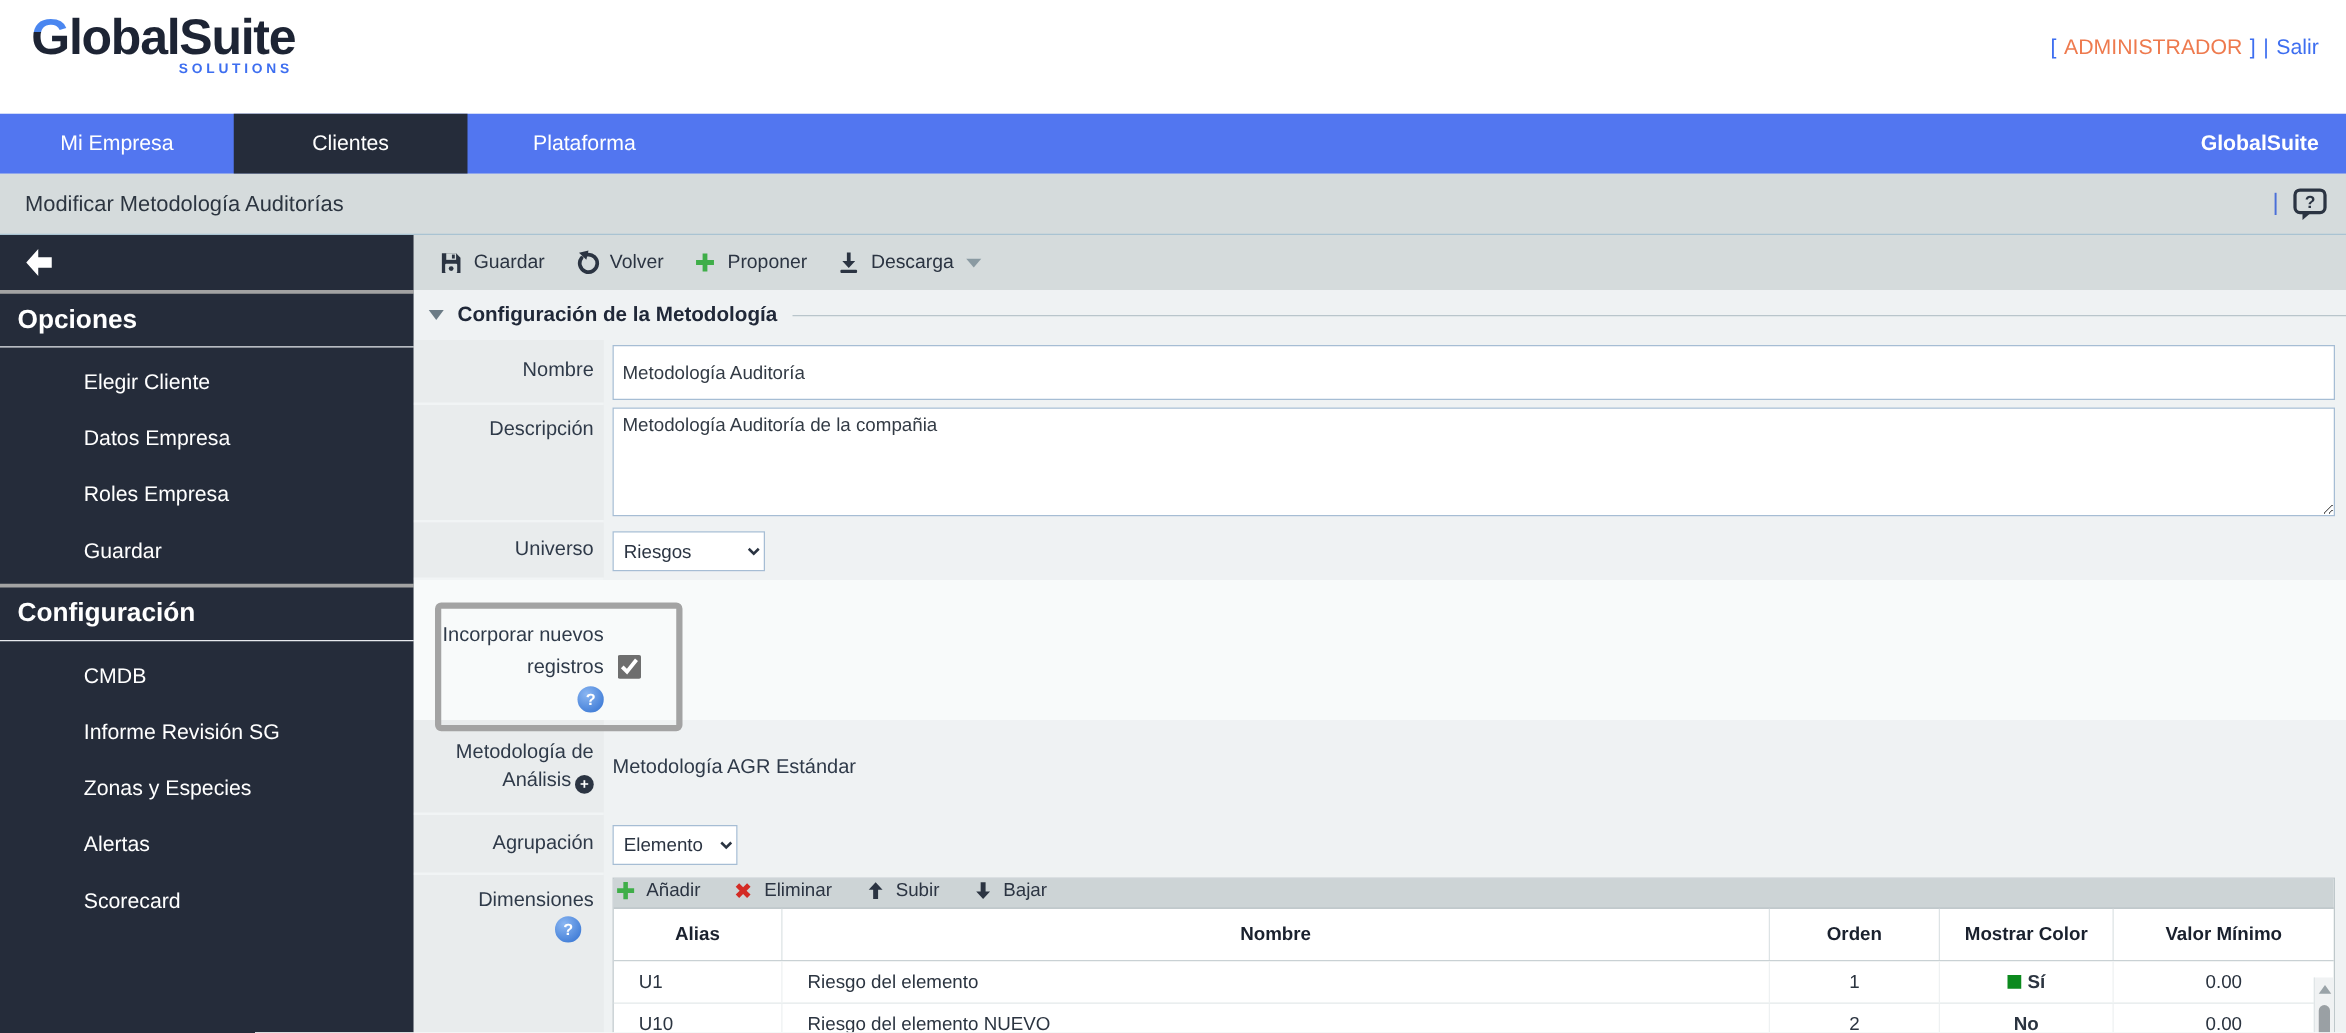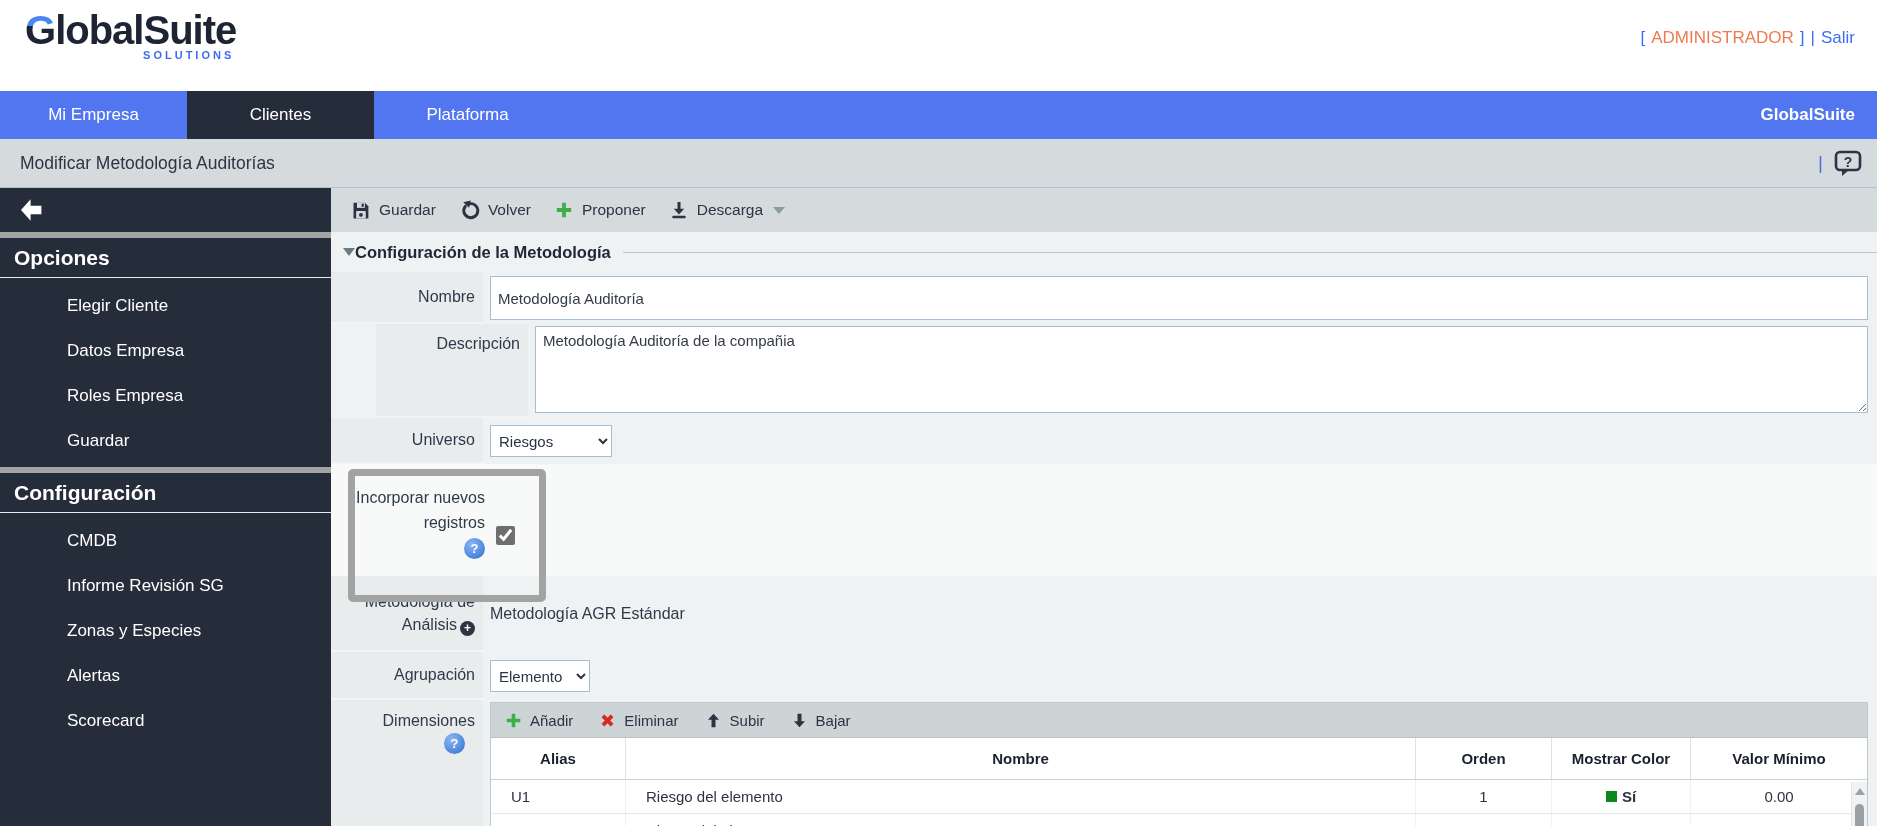--- a/index.html
+++ b/index.html
@@ -28,21 +28,21 @@
   
   .titlebar { position:absolute; top:139px; left:0; right:0; height:49px; background:#d5dbdc; border-bottom:1px solid #a9c3d2; display:flex; align-items:center; }
   .titlebar .title { margin-left:20px; font-size:17.5px; color:#2c3540; }
   .tb-right { position:absolute; right:14px; top:0; height:100%; display:flex; align-items:center; gap:10px; }
   .tb-div { color:#4a6fd8; font-size:19px; }
 
   
   .sidebar { position:absolute; top:188px; left:0; bottom:0; width:331px; background:#252c3a; color:#fff; }
   .sb-backrow { height:44px; display:flex; align-items:center; padding-left:18px; }
   .sb-back { cursor:pointer; display:flex; }
-  .sb-head { border-top:6px solid #a3a3a3; border-bottom:1px solid #e8eaee; height:46px; display:flex; align-items:center; padding-left:14px; font-size:21px; font-weight:bold; }
+  .sb-head { border-top:3px solid #a3a3a3; border-bottom:1px solid #e8eaee; height:46px; display:flex; align-items:center; padding-left:14px; font-size:21px; font-weight:bold; }
   .sb-head.second { margin-top:4px; }
   .sb-item { height:45px; display:flex; align-items:center; padding-left:67px; font-size:17px; cursor:pointer; }
   .sb-items { padding-top:5px; }
 
   
   .main { position:absolute; top:188px; left:331px; right:0; bottom:0; display:flex; flex-direction:column; }
 
   
   .toolbar { height:44px; background:#d5dbdc; display:flex; align-items:center; padding-left:19px; gap:23px; flex:none; }
   .tbtn { display:flex; align-items:center; gap:8px; font-size:15.5px; color:#2b3442; cursor:pointer; }
@@ -50,60 +50,60 @@
   .caret { width:0; height:0; border-left:6px solid transparent; border-right:6px solid transparent; border-top:7px solid #8a9aa2; margin-left:2px; }
 
   
   .form { flex:1; display:flex; flex-direction:column; background:#eff2f3; overflow:hidden; }
   .row { display:flex; flex:none; }
   .lbl { width:152px; flex:none; background:#e9eced; border-bottom:2px solid #f1f4f5; text-align:right; padding-right:8px; font-size:16px; color:#2f3a49; }
   .fld { flex:1; padding-left:7px; padding-right:9px; min-width:0; }
 
   .row-section { height:40px; align-items:center; }
   .sec-caret { width:0; height:0; border-left:6px solid transparent; border-right:6px solid transparent; border-top:8px solid #6b7b85; margin-left:12px; cursor:pointer; }
-  .sec-title { font-size:16.5px; font-weight:bold; color:#202838; white-space:nowrap; }
+  .sec-title { margin-left:11px; font-size:16.5px; font-weight:bold; color:#202838; white-space:nowrap; }
   .sec-line { flex:1; height:1px; background:#b9c5cb; margin-left:12px; }
 
   .row-nombre { height:52px; }
   .row-nombre .lbl { display:flex; align-items:center; justify-content:flex-end; }
   .txt-input { width:100%; height:44px; margin-top:4px; border:1px solid #a6bdd4; background:#fff; font-size:15px; padding:0 7px; color:#333b45; font-family:inherit; }
 
   .row-desc { height:94px; }
-  .row-desc .lbl { padding-top:11px;margin-left:45px; }
+  .row-desc .lbl { padding-top:11px; }
   .txt-area { width:100%; height:87px; margin-top:2px; border:1px solid #a6bdd4; background:#fff; font-size:15px; padding:5px 7px; color:#333b45; font-family:inherit; resize:both; }
 
   .row-universo { height:46px; }
   .row-universo .lbl { display:flex; align-items:center; justify-content:flex-end; }
   .sel { height:32px; margin-top:7px; border:1px solid #a6bdd4; background:#fff; font-size:15px; color:#2b3442; font-family:inherit; padding:0 4px; }
   .sel-universo { width:122px; }
   .sel-agrup { width:100px; }
 
   .row-incorp { height:112px; position:relative; background:#f8fafa; }
-  .hl-box { position:absolute; left:17px; top:5px; width:198px; height:133px; border:7px solid #a3a3a3; border-radius:5px; display:flex; }
+  .hl-box { position:absolute; left:17px; top:18px; width:198px; height:103px; border:5px solid #a3a3a3; border-radius:5px; display:flex; }
   .hl-label { width:130px; flex:none; text-align:right; padding-top:9px; font-size:16px; line-height:25px; color:#2f3a49; }
   .hl-check { flex:1; display:flex; align-items:center; padding-left:11px; }
   .chk { width:19px; height:19px; accent-color:#6e6e6e; cursor:pointer; }
   .qmark { display:inline-flex; width:21px; height:21px; border-radius:50%; background:radial-gradient(circle at 35% 30%, #8ab6f2, #2f6fd0); color:#fff; font-size:13px; font-weight:bold; align-items:center; justify-content:center; cursor:pointer; margin-top:3px; }
 
   .row-metodo { height:76px; }
   .row-metodo .lbl { display:flex; flex-direction:column; justify-content:center; line-height:23px; }
   .addcircle { display:inline-flex; width:15px; height:15px; border-radius:50%; background:#2b3442; color:#fff; font-size:12px; font-weight:bold; align-items:center; justify-content:center; vertical-align:-2px; margin-left:3px; cursor:pointer; }
   .metodo-val { display:flex; align-items:center; height:100%; font-size:16px; color:#2f3a49; }
 
   .row-agrup { height:48px; }
   .row-agrup .lbl { display:flex; align-items:center; justify-content:flex-end; }
   .row-agrup .sel { margin-top:0; }
 
   .row-dim { flex:1; }
   .row-dim .lbl { padding-top:12px; border-bottom:none; }
   .dim-q { margin-right:10px; }
 
   
   .grid-wrap { margin-top:2px; border:1px solid #bfc8cb; background:#fff; position:relative; height:400px; }
-  .grid-toolbar { height:35px; background:#cdd4d6; border-bottom:1px solid #b9c2c5; display:flex; align-items:center; padding-left:13px; gap:25px; }
+  .grid-toolbar { height:24px; background:#cdd4d6; border-bottom:1px solid #b9c2c5; display:flex; align-items:flex-start; gap:25px; }
   .gbtn { display:flex; align-items:center; gap:7px; font-size:15px; color:#2b3442; cursor:pointer; }
   .gcols { display:grid; grid-template-columns:135px 1fr 136px 139px 176px; }
   .ghead { height:42px; border-bottom:1px solid #c9d1d4; }
   .ghead > div { display:flex; align-items:center; justify-content:center; font-weight:bold; font-size:15px; color:#1a212e; border-right:1px solid #dde3e5; }
   .ghead > div:last-child { border-right:none; }
   .grow { height:34px; border-bottom:1px solid #e4e9ea; cursor:pointer; }
   .grow > div { display:flex; align-items:center; font-size:15px; color:#2b3440; border-right:1px solid #eef1f2; }
   .grow > div:last-child { border-right:none; }
   .cell-left { padding-left:20px; }
   .cell-center { justify-content:center; }

